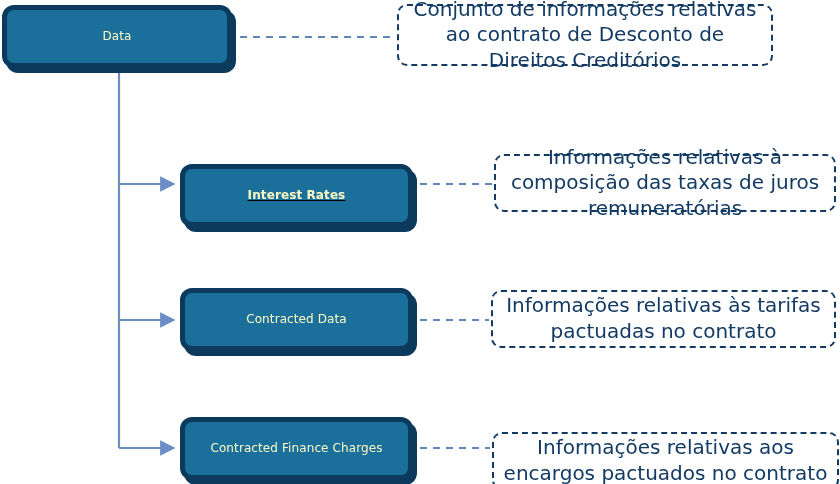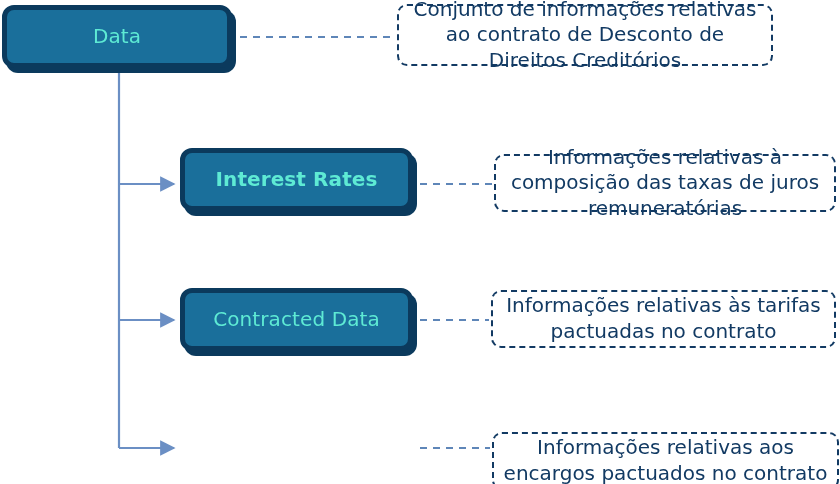--- a/index.html
+++ b/index.html
@@ -38,30 +38,30 @@
     background: #1a6f9b;
     border: 5px solid #0b3a5d;
     border-radius: 12px;
     box-shadow: 4px 5px 0 0 #0b3a5d;
     display: flex;
     align-items: center;
     justify-content: center;
     text-align: center;
   }
   .node-label {
-    color: #5eead4;
-    font-size: 20px;
+    color: #fef9c3;
+    font-size: 12px;
     line-height: 1.15;
     letter-spacing: .1px;
     padding: 0 8px;
   }
   .node-label.bold { font-weight: bold; }
 
   #node-data        { left: 2px;   top: 5px;   width: 230px; height: 63px; }
-  #node-interest    { left: 180px; top: 148px; width: 233px; height: 63px; }
+  #node-interest    { left: 180px; top: 164px; width: 233px; height: 63px; text-decoration: underline; }
   #node-fees        { left: 180px; top: 288px; width: 233px; height: 63px; }
   #node-charges     { left: 180px; top: 417px; width: 233px; height: 63px; }
 
   
   .note {
     position: absolute;
     box-sizing: border-box;
     background: #ffffff;
     border: 2px dashed #123a63;
     border-radius: 10px;
@@ -111,20 +111,23 @@
   </div>
 
   <div class="node" id="node-interest">
     <span class="node-label bold">Interest Rates</span>
   </div>
 
   <div class="node" id="node-fees">
     <span class="node-label">Contracted Data</span>
   </div>
 
+  <div class="node" id="node-charges">
+    <span class="node-label">Contracted Finance Charges</span>
+  </div>
 
   <div class="note" id="note-data">
     <span class="note-text">Conjunto de informações relativas ao contrato de Desconto de Direitos Creditórios</span>
   </div>
 
   <div class="note" id="note-interest">
     <span class="note-text">Informações relativas à composição das taxas de juros remuneratórias</span>
   </div>
 
   <div class="note" id="note-fees">

